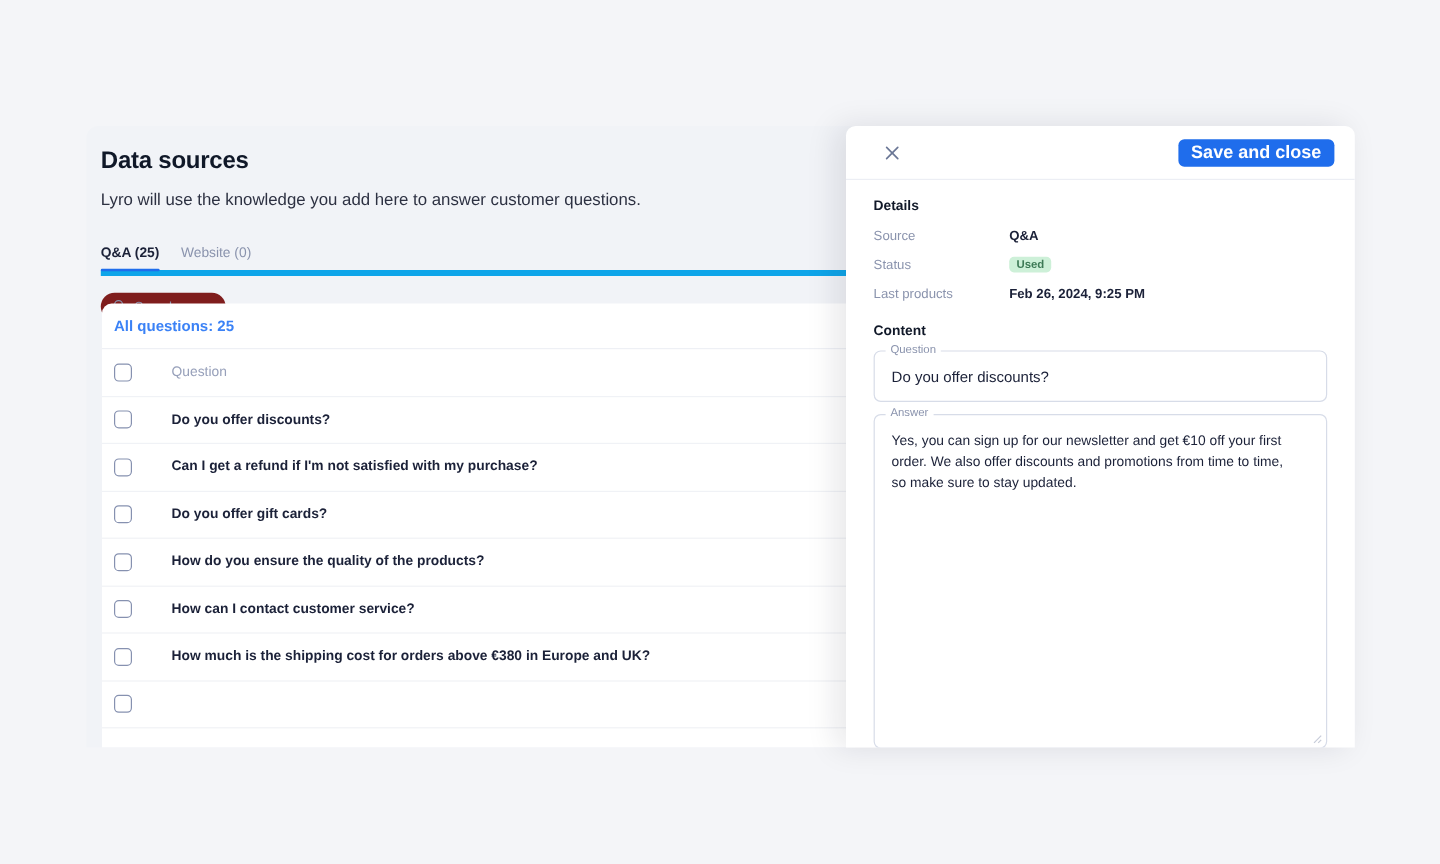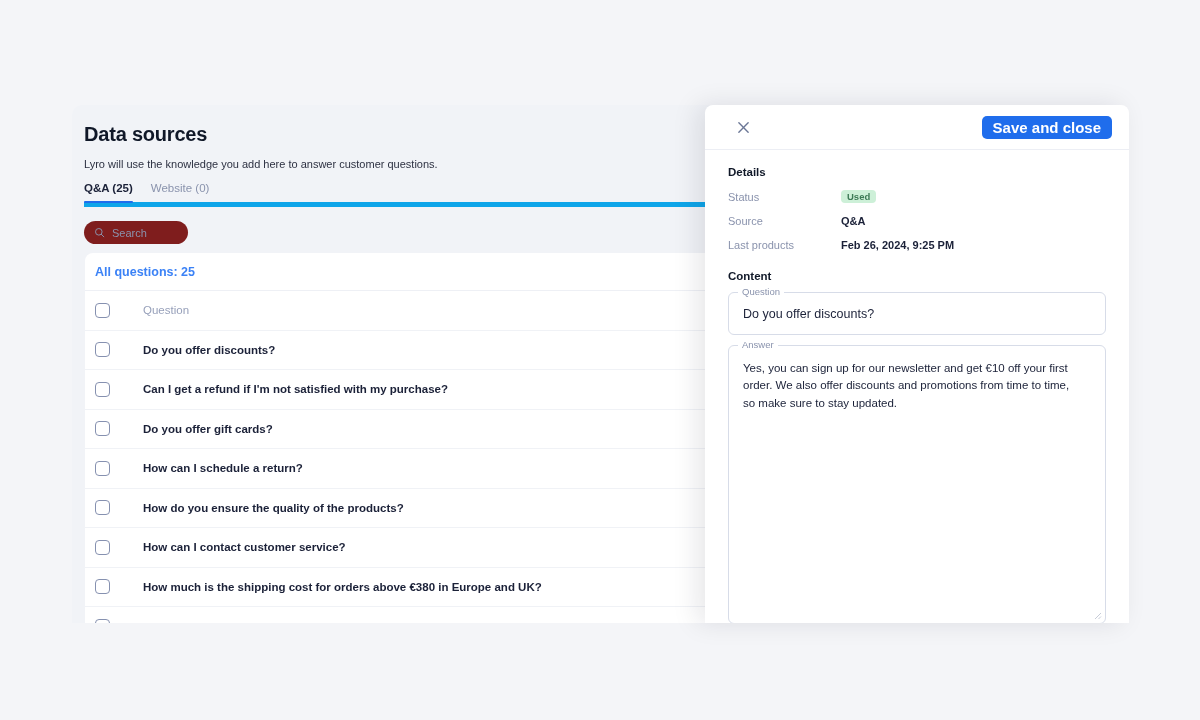--- a/index.html
+++ b/index.html
@@ -40,23 +40,23 @@
 
   .page-title {
     font-size: 20px;
     font-weight: 700;
     color: #101828;
     letter-spacing: -0.2px;
     margin-bottom: 12px;
   }
 
   .page-subtitle {
-    font-size: 11px;
+    font-size: 14px;
     color: #2d3142;
-    margin-bottom: 12px;
+    margin-bottom: 31px;
   }
 
   .tabs {
     display: flex;
     gap: 18px;
     position: relative;
     border-bottom: 5px solid #0ea5e9;
   }
 
   .tab {
@@ -344,24 +344,20 @@
       <div class="row">
         <div class="cbox"></div>
         <div class="row-label">Can I get a refund if I'm not satisfied with my purchase?</div>
       </div>
       <div class="row">
         <div class="cbox"></div>
         <div class="row-label">Do you offer gift cards?</div>
       </div>
       <div class="row">
         <div class="cbox"></div>
-        <div class="row-label">How can I schedule a return?</div>
-      </div>
-      <div class="row">
-        <div class="cbox"></div>
         <div class="row-label">How do you ensure the quality of the products?</div>
       </div>
       <div class="row">
         <div class="cbox"></div>
         <div class="row-label">How can I contact customer service?</div>
       </div>
       <div class="row">
         <div class="cbox"></div>
         <div class="row-label">How much is the shipping cost for orders above €380 in Europe and UK?</div>
       </div>
@@ -381,27 +377,27 @@
         </svg>
       </div>
       <button class="save-btn">Save and close</button>
     </div>
 
     <div class="rp-body">
 
       <div class="section-h">Details</div>
 
       <div class="detail-row">
+        <div class="detail-label">Source</div>
+        <div class="detail-value">Q&amp;A</div>
+      </div>
+
+      <div class="detail-row">
         <div class="detail-label">Status</div>
         <div class="badge">Used</div>
-      </div>
-
-      <div class="detail-row">
-        <div class="detail-label">Source</div>
-        <div class="detail-value">Q&amp;A</div>
       </div>
 
       <div class="detail-row">
         <div class="detail-label">Last products</div>
         <div class="detail-value">Feb 26, 2024, 9:25 PM</div>
       </div>
 
       <div class="content-h">Content</div>
 
       <div class="field">

